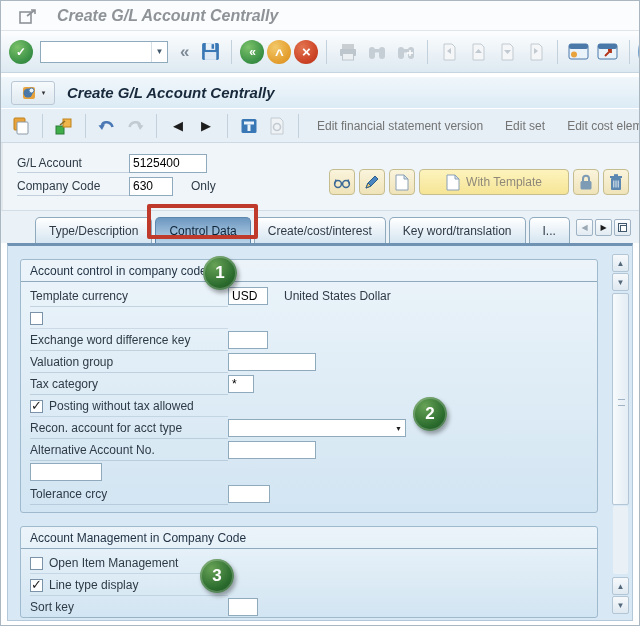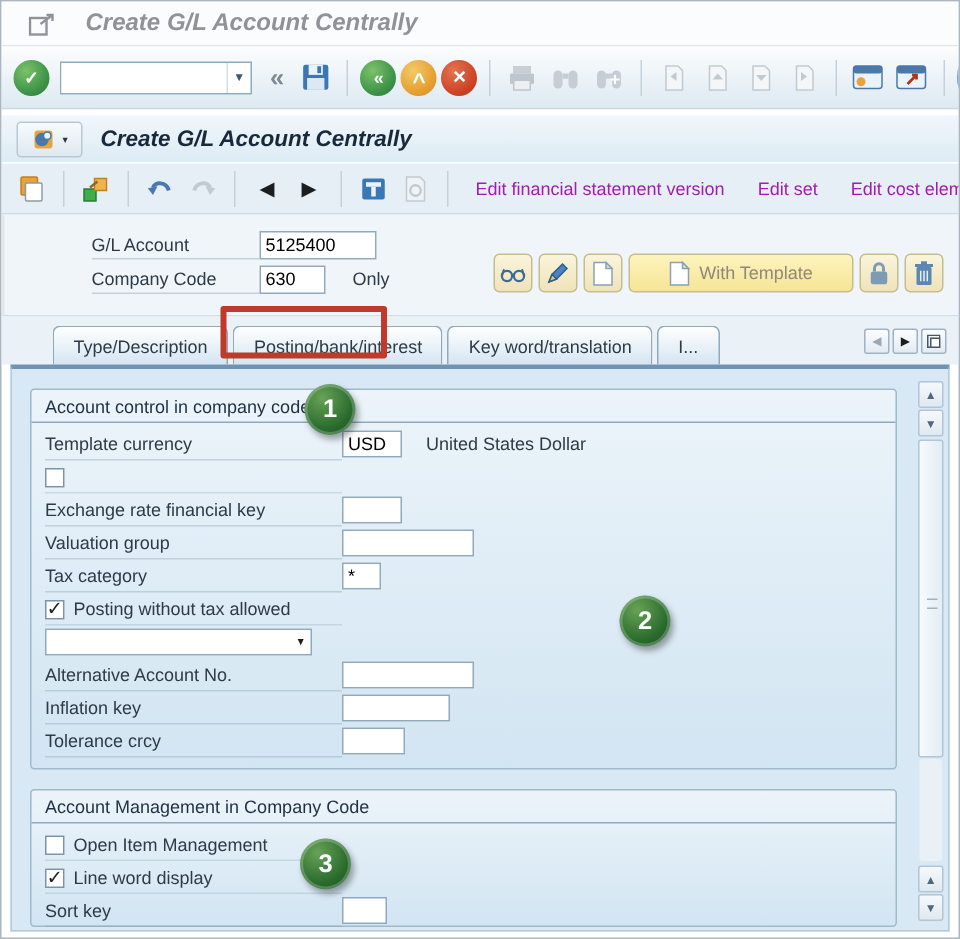--- a/index.html
+++ b/index.html
@@ -47,27 +47,27 @@
     justify-content:center; gap:4px; }
   .screen-icon-btn .dd { font-size:7px; color:#333; }
   .screen-title { font-size:15px; font-weight:bold; font-style:italic; color:#17293b; }
   
   .app-toolbar { position:absolute; top:108px; left:0; right:0; height:34px;
     background:#e6eff6; border-bottom:1px solid #cdd9e3;
     display:flex; align-items:center; padding:0 8px; gap:4px; }
   .app-ico { width:24px; height:24px; display:flex; align-items:center; justify-content:center; flex:none; }
   .nav-glyph { font-size:13px; color:#1d1d1d; }
   .txt-btn { padding:0 9px; height:24px; display:flex; align-items:center;
-    color:#a21caf; white-space:nowrap; cursor:default; }
+    color:#737373; white-space:nowrap; cursor:default; }
   
   .header-area { position:absolute; top:142px; left:0; right:0; height:68px;
     background:#f0f5f9; border-bottom:1px solid #d2dde6; border-left:2px solid #e3e8ec; }
   .hf-row { position:absolute; left:14px; height:20px; display:flex; align-items:center; }
   .hf-label { width:112px; display:flex; align-items:center; height:20px;
-    box-shadow:inset 0 -1px 0 rgba(140,165,185,.45);margin-left:44px; }
+    box-shadow:inset 0 -1px 0 rgba(140,165,185,.45); }
   .hf-input { height:19px; border:1px solid #8fa9bd; background:#fff; padding:0 3px;
     font:12px "Liberation Sans", sans-serif; }
   .hbtns { position:absolute; right:10px; top:26px; display:flex; gap:4px; align-items:center; }
   .ybtn { height:26px; min-width:26px; border:1px solid #c5bd90; border-radius:4px;
     background:linear-gradient(#faf4dc,#efe3b8); display:flex; align-items:center;
     justify-content:center; gap:6px; }
   .ybtn.wide { width:150px; background:linear-gradient(#fdf3bd,#f6e596); color:#8f897a; }
   
   .tabstrip { position:absolute; top:210px; left:0; right:0; height:32px;
     background:#eaf1f7; padding-left:34px; display:flex; align-items:flex-end; }
@@ -346,21 +346,22 @@
           <rect x="2" y="3" width="12" height="2" fill="#5b87b0"></rect>
           <rect x="6" y="1.2" width="4" height="2" fill="#5b87b0"></rect>
           <path d="M5.8 7.5 v7 M8 7.5 v7 M10.2 7.5 v7" stroke="#e8f0f7" stroke-width="1"></path>
         </svg>
     </span>
   </div>
 </div>
 
 <div class="tabstrip">
   <span class="tab">Type/Description</span>
-  <span class="tab">Posting/bank/interest</span>
+  <span class="tab active">Control Data</span>
+  <span class="tab">Create/cost/interest</span>
   <span class="tab">Key word/translation</span>
   <span class="tab">I...</span>
   <span class="tab-ctrls">
     <span class="tab-ctrl dim">◀</span>
     <span class="tab-ctrl">▶</span>
     <span class="tab-ctrl">
       <svg width="9" height="9" viewBox="0 0 9 9">
           <rect x="0.5" y="0.5" width="8" height="8" fill="none" stroke="#41576b"></rect>
           <rect x="2.5" y="2.5" width="6" height="6" fill="#fff" stroke="#41576b"></rect>
         </svg>
@@ -377,49 +378,49 @@
         <span class="flabel">Template currency</span>
         <input class="fin w40" value="USD" style="">
         <span class="fsuffix">United States Dollar</span>
       </div>
       <div class="row">
         <span class="chkwrap">
           <span class="checkbox"></span>
         </span>
       </div>
       <div class="row">
-        <span class="flabel">Exchange rate financial key</span>
+        <span class="flabel">Exchange word difference key</span>
         <input class="fin w40" value="" style="">
       </div>
       <div class="row">
         <span class="flabel">Valuation group</span>
         <input class="fin w88" value="" style="">
       </div>
       <div class="row">
         <span class="flabel">Tax category</span>
         <input class="fin w26" value="*" style="">
       </div>
       <div class="row">
         <span class="chkwrap">
           <span class="checkbox checked"></span>
           <span>Posting without tax allowed</span>
         </span>
       </div>
       <div class="row">
+        <span class="flabel">Recon. account for acct type</span>
         <span class="dropdown">
           <span></span>
           <span class="dd-arrow">▼</span>
         </span>
       </div>
       <div class="row">
         <span class="flabel">Alternative Account No.</span>
         <input class="fin w88" value="" style="">
       </div>
       <div class="row">
-        <span class="flabel">Inflation key</span>
         <input class="fin w72" value="" style="">
       </div>
       <div class="row">
         <span class="flabel">Tolerance crcy</span>
         <input class="fin w42" value="" style="">
       </div>
     </div>
   </div>
 
   <div class="groupbox" style="top:280px;height:92px;">
@@ -427,21 +428,21 @@
     <div class="gb-body">
       <div class="row">
         <span class="chkwrap">
           <span class="checkbox"></span>
           <span>Open Item Management</span>
         </span>
       </div>
       <div class="row">
         <span class="chkwrap">
           <span class="checkbox checked"></span>
-          <span>Line word display</span>
+          <span>Line type display</span>
         </span>
       </div>
       <div class="row">
         <span class="flabel">Sort key</span>
         <input class="fin w30" value="" style="">
       </div>
     </div>
   </div>
 
   <div class="vscroll">

